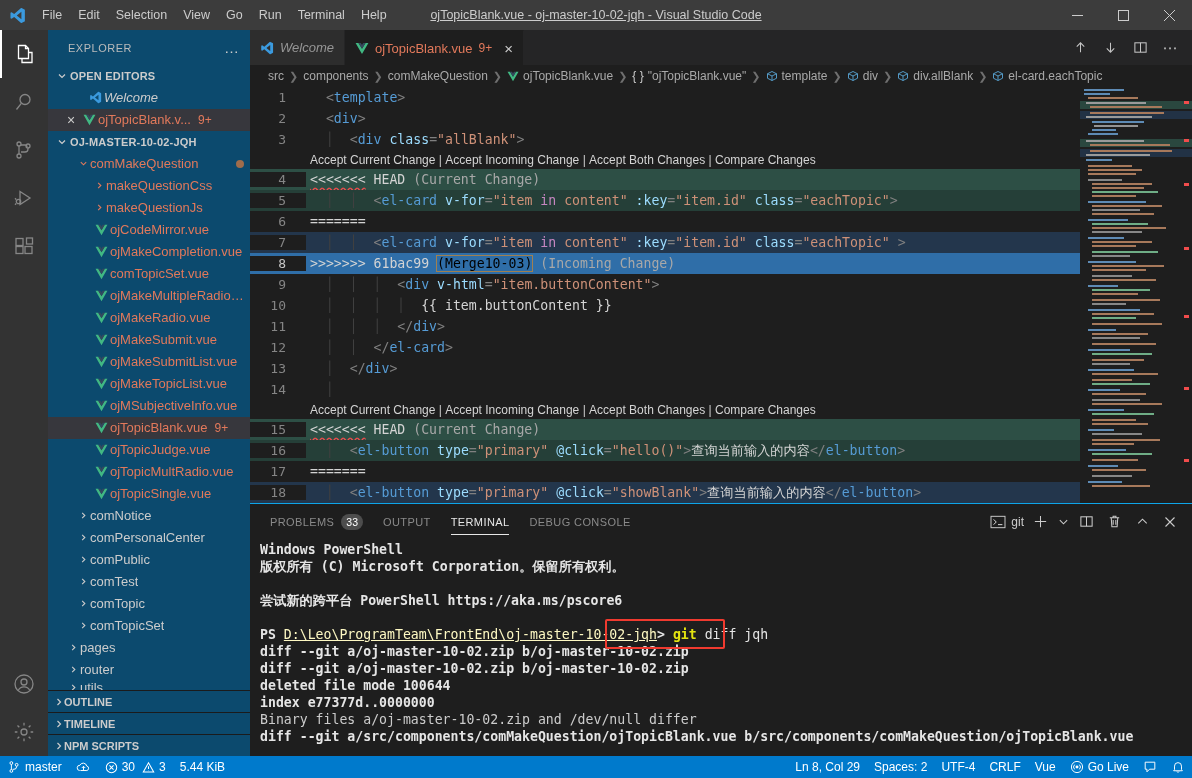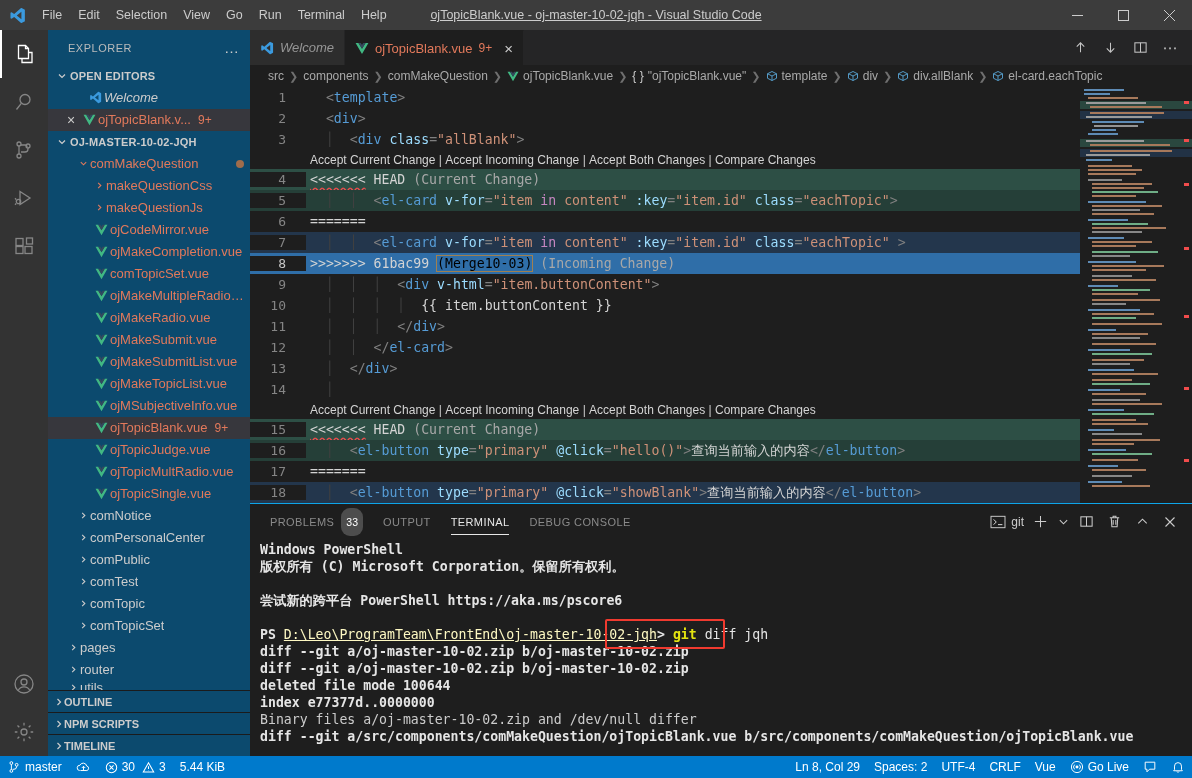--- a/index.html
+++ b/index.html
@@ -157,21 +157,21 @@
   .ptab {
     font-size: 11px; letter-spacing: .4px; color: #8a8a8a; text-transform: uppercase;
     margin-right: 20px; height: 35px; display: flex; align-items: center; position: relative;
     gap: 7px;
   }
   .ptab.active { color: #e7e7e7; }
   .ptab.active::after {
     content:""; position:absolute; left:0; right:0; bottom:4px; height:1px; background:#e7e7e7;
   }
   .count-badge {
-    background: #4d4d4d; color: #ffffff; border-radius: 9px; min-width: 18px; height: 28px;
+    background: #4d4d4d; color: #ffffff; border-radius: 9px; min-width: 18px; height: 16px;
     display: inline-flex; align-items: center; justify-content: center; font-size: 10.5px;
     padding: 0 5px; letter-spacing: 0;
   }
   .panel-actions { margin-left: auto; display: flex; align-items: center; gap: 4px; padding-right: 10px; color:#cccccc;}
   .pa { width: 24px; height: 24px; display:flex; align-items:center; justify-content:center; }
   .pa.gitlabel { width: auto; gap: 5px; font-size: 12px; color: #cccccc; }
 
   .terminal {
     flex: 1 1 auto; padding: 2px 0 0 10px; font-family: "DejaVu Sans Mono", monospace;
     font-size: 13.2px; line-height: 17px; color: #cccccc; overflow: hidden; position: relative;
@@ -579,29 +579,29 @@
               </svg>
             </span>
           <span>OUTLINE</span>
         </div>
         <div class="bottom-sec">
           <span class="chev">
               <svg width="10" height="10" viewBox="0 0 10 10">
                 <path d="M3.5 2 6.5 5 3.5 8" fill="none" stroke="#cccccc" stroke-width="1.2"></path>
               </svg>
             </span>
-          <span>NPM SCRIPTS</span>
+          <span>TIMELINE</span>
         </div>
         <div class="bottom-sec">
           <span class="chev">
               <svg width="10" height="10" viewBox="0 0 10 10">
                 <path d="M3.5 2 6.5 5 3.5 8" fill="none" stroke="#cccccc" stroke-width="1.2"></path>
               </svg>
             </span>
-          <span>TIMELINE</span>
+          <span>NPM SCRIPTS</span>
         </div>
       </div>
     </div>
 
     <div class="editor-area">
 
       <div class="tabsbar">
         <div class="tab">
           <span>
               <svg width="14" height="14" viewBox="0 0 24 24">

